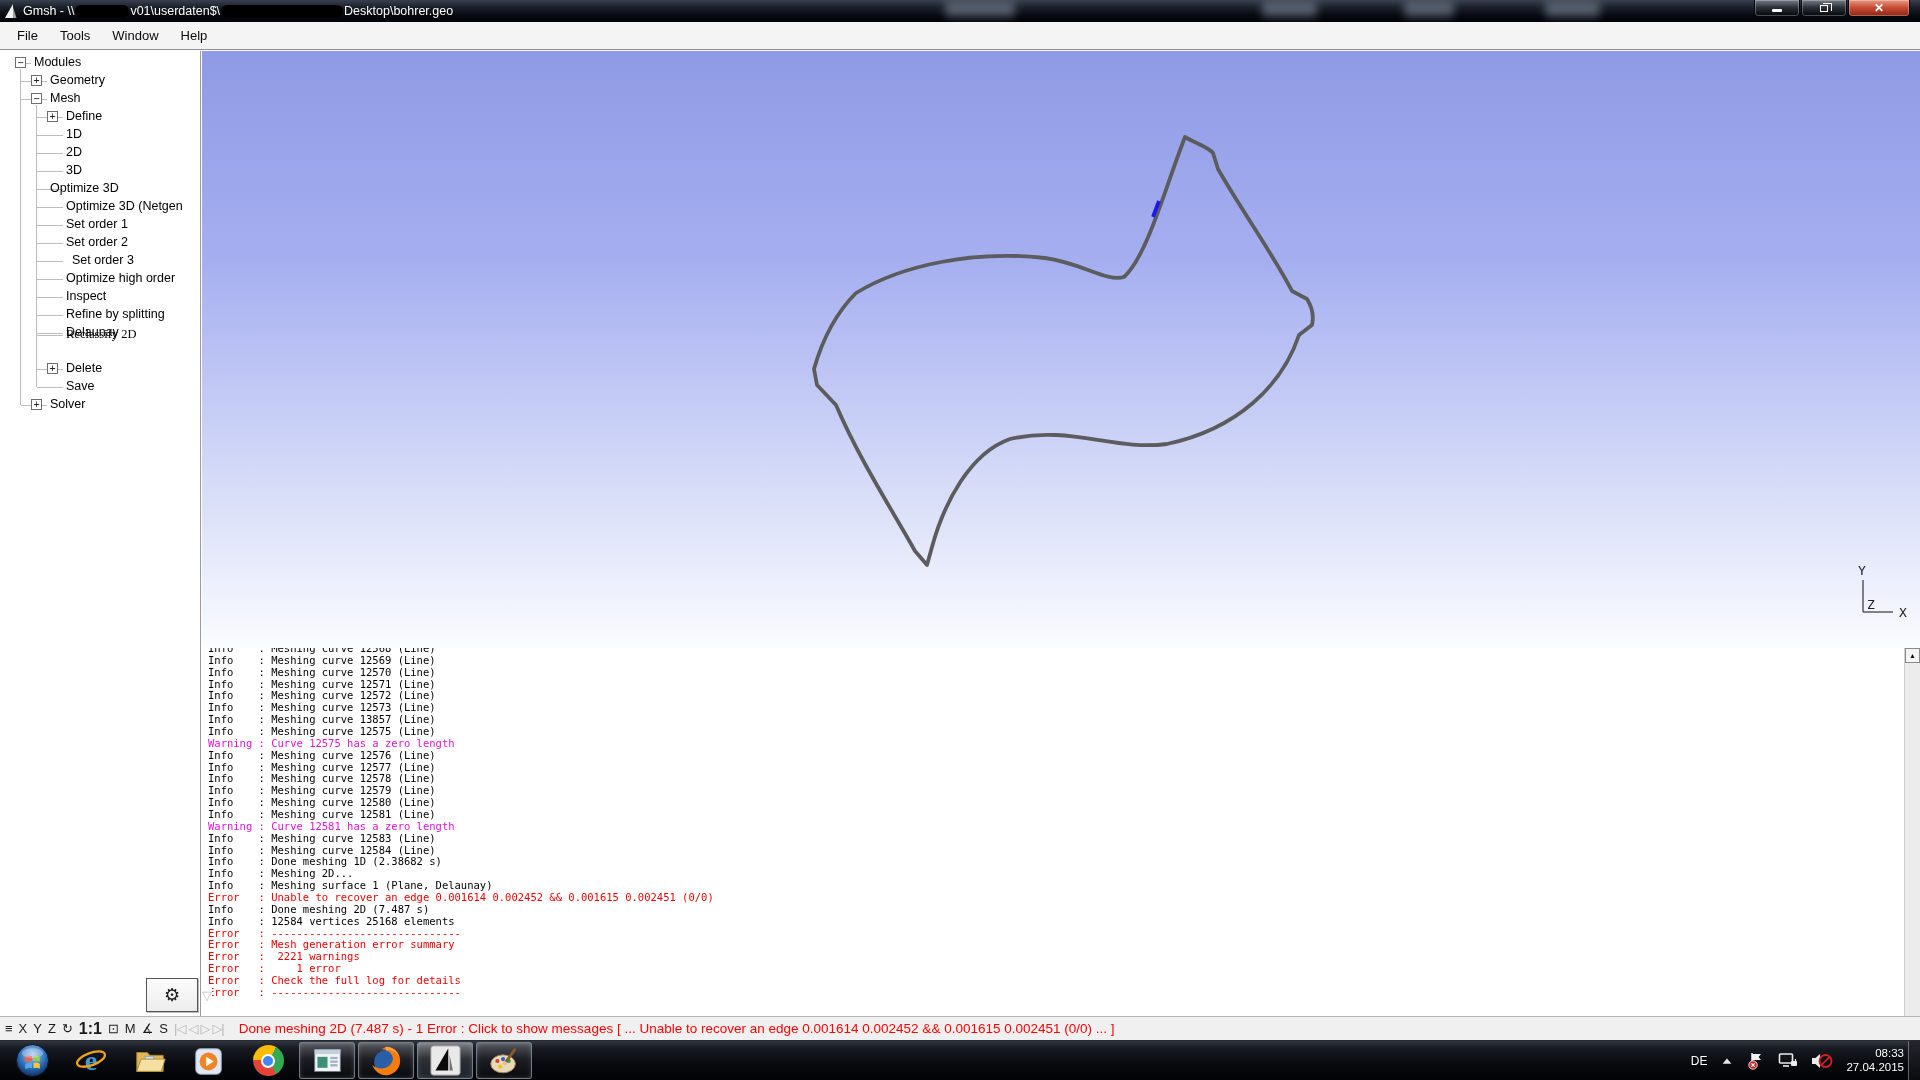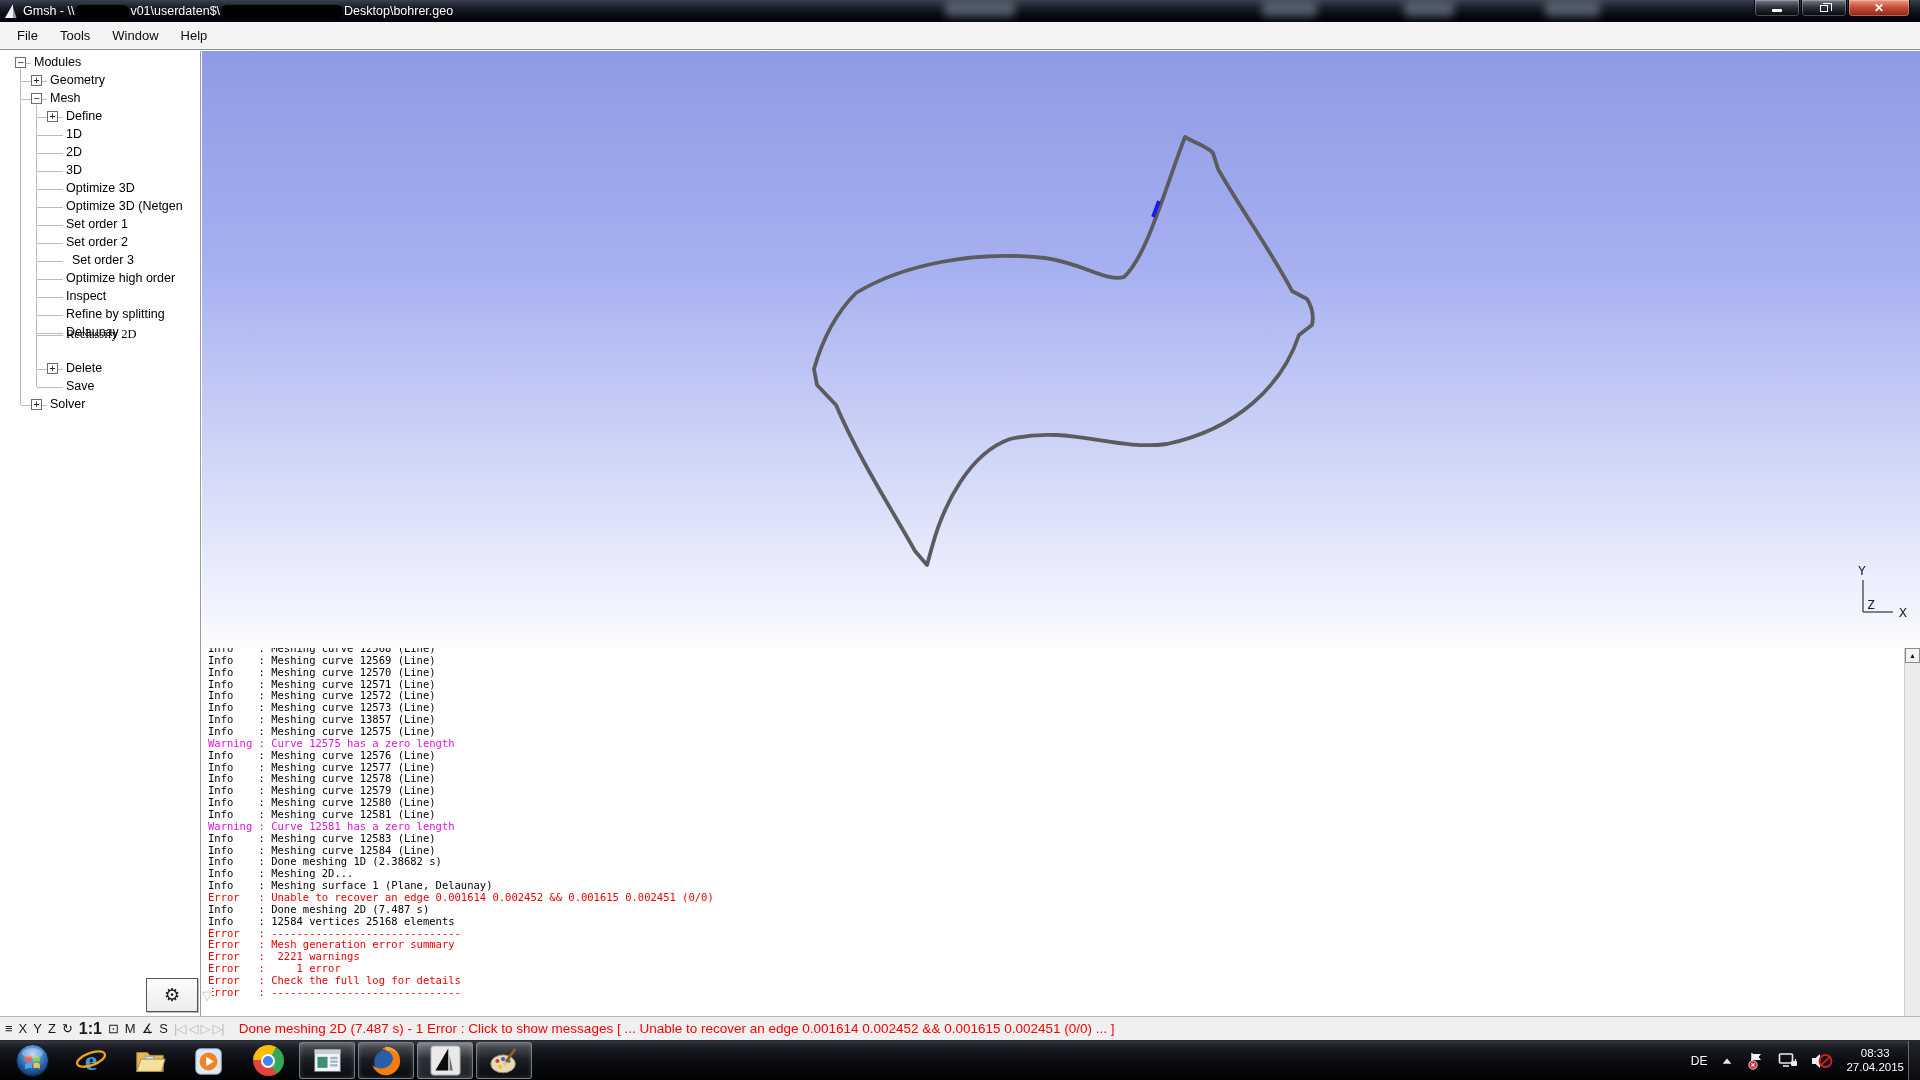--- a/index.html
+++ b/index.html
@@ -89,21 +89,21 @@
     box-shadow:inset 0 0 5px rgba(255,255,255,.18);}
   .tb-app.active{background:linear-gradient(rgba(255,255,255,.40),rgba(255,255,255,.14) 45%,rgba(140,175,210,.20));}
   .chrome-ball{width:31px;height:31px;border-radius:50%;
     background:conic-gradient(from 150deg,#e4433a 0 120deg,#fbbc05 120deg 240deg,#34a853 240deg 360deg);
     position:relative;}
   .chrome-ball i{position:absolute;left:8.5px;top:8.5px;width:14px;height:14px;border-radius:50%;
     background:#4285f4;border:2.5px solid #fff;}
   .tray{position:absolute;right:16px;top:0;height:100%;display:flex;align-items:center;color:#fff;}
   .tray>*{margin-left:13px;}
   .tray .lang{font-size:12px;text-shadow:0 1px 1px #000;}
-  .clock{text-align:center;font-size:11.5px;line-height:13.5px;text-shadow:0 1px 1px #000;}
+  .clock{text-align:right;font-size:11.5px;line-height:13.5px;text-shadow:0 1px 1px #000;}
   .show-desktop{position:absolute;right:0;top:0;bottom:0;width:12px;
     background:linear-gradient(#23262e,#0a0b0f);border-left:1px solid rgba(255,255,255,.35);}
 </style>
 </head>
 <body>
 
 <div class="titlebar">
   <svg class="appicon" viewBox="0 0 14 16">
     <polygon points="1,15 9,1 9,15" fill="#f2f2f2"></polygon>
     <polygon points="9,4 9,15 12.5,15" fill="#9aa0a8"></polygon>
@@ -162,21 +162,21 @@
       <div class="tree-row" style="top: 92px;">
         <i class="stub" style="left: 37px; width: 26px; top: 9px;"></i>
         <span class="tlabel" style="left: 66px;">2D</span>
       </div>
       <div class="tree-row" style="top: 110px;">
         <i class="stub" style="left: 37px; width: 26px; top: 9px;"></i>
         <span class="tlabel" style="left: 66px;">3D</span>
       </div>
       <div class="tree-row" style="top: 128px;">
         <i class="stub" style="left: 37px; width: 26px; top: 9px;"></i>
-        <span class="tlabel" style="left: 66px;">Optimize 3D</span>
+        <span class="tlabel" style="left: 50px;">Optimize 3D</span>
       </div>
       <div class="tree-row" style="top: 146px;">
         <i class="stub" style="left: 37px; width: 26px; top: 9px;"></i>
         <span class="tlabel" style="left: 66px;">Optimize 3D (Netgen</span>
       </div>
       <div class="tree-row" style="top: 164px;">
         <i class="stub" style="left: 37px; width: 26px; top: 9px;"></i>
         <span class="tlabel" style="left: 66px;">Set order 1</span>
       </div>
       <div class="tree-row" style="top: 182px; text-align: right;">

